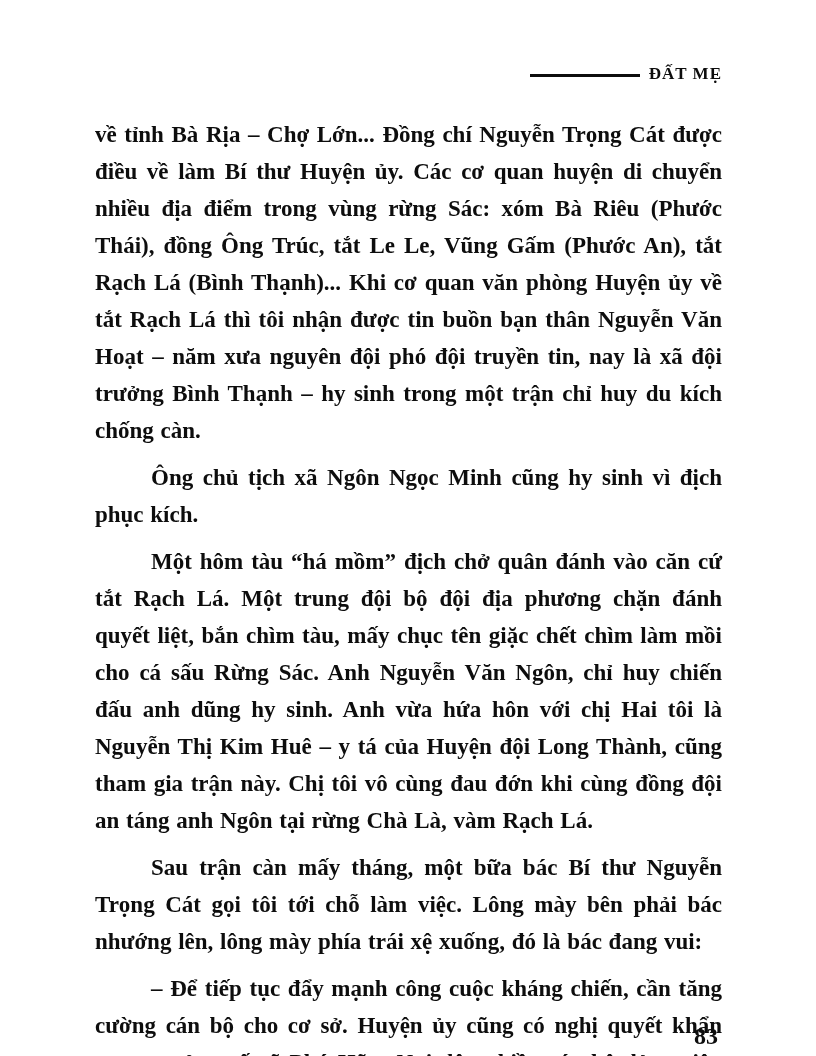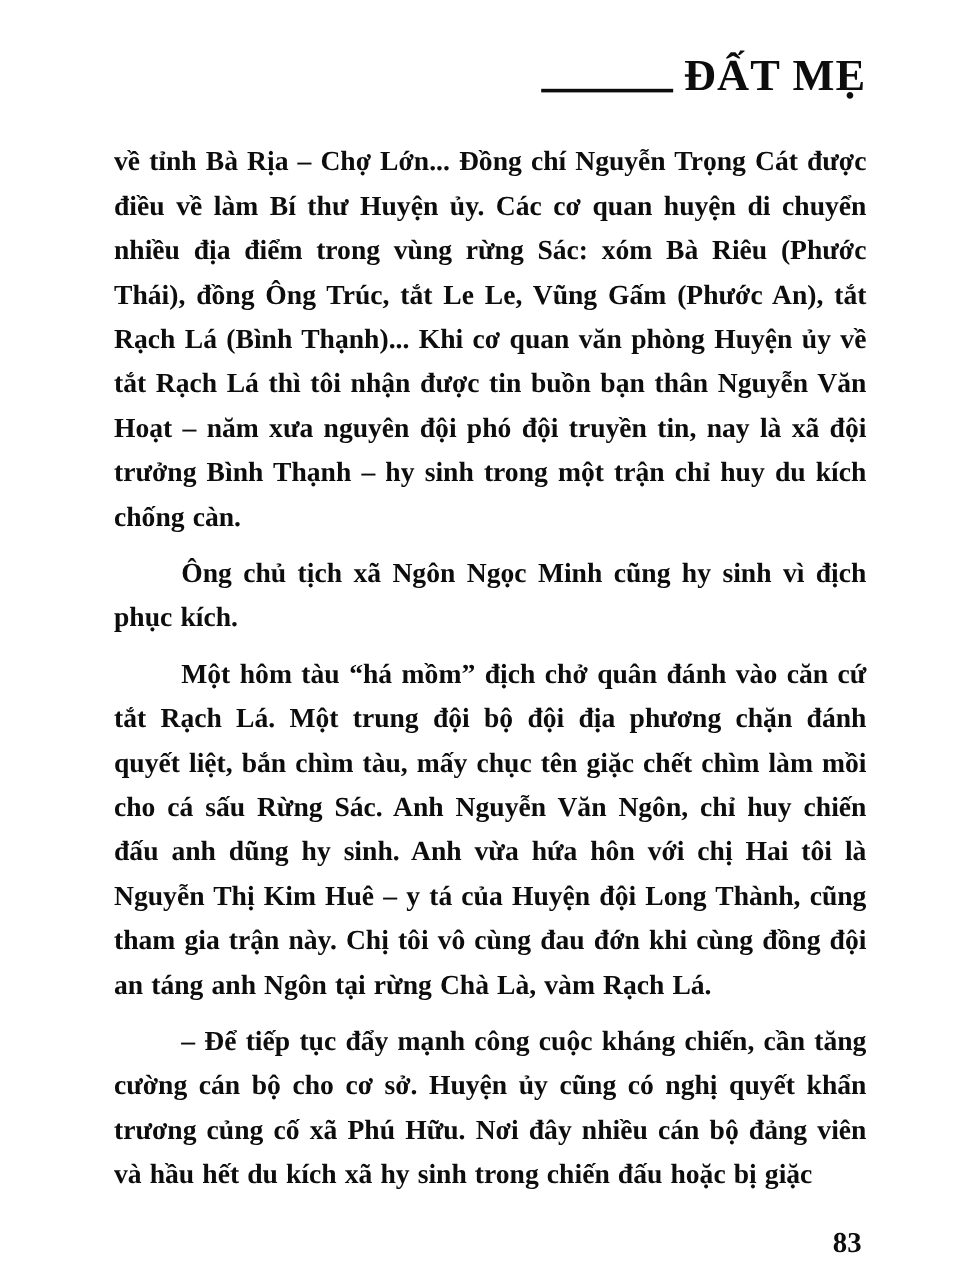--- a/index.html
+++ b/index.html
@@ -27,21 +27,21 @@
   }
   .head-rule {
     display: inline-block;
     width: 110px;
     border-bottom: 3px solid #0d0d0d;
     margin-bottom: 5px;
     margin-right: 9px;
   }
   .head-title {
     font-weight: bold;
-    font-size: 37px;
+    font-size: 17px;
     letter-spacing: 1px;
     line-height: 1;
     white-space: nowrap;
   }
   .body-text {
     font-size: 23px;
     line-height: 37px;
     text-align: justify;
     word-spacing: 1px;
   }
@@ -69,18 +69,19 @@
 
   <header class="running-head">
     <span class="head-rule"></span>
     <span class="head-title">ĐẤT MẸ</span>
   </header>
 
   <main class="body-text">
     <p class="para">về tỉnh Bà Rịa – Chợ Lớn... Đồng chí Nguyễn Trọng Cát được điều về làm Bí thư Huyện ủy. Các cơ quan huyện di chuyển nhiều địa điểm trong vùng rừng Sác: xóm Bà Riêu (Phước Thái), đồng Ông Trúc, tắt Le Le, Vũng Gấm (Phước An), tắt Rạch Lá (Bình Thạnh)... Khi cơ quan văn phòng Huyện ủy về tắt Rạch Lá thì tôi nhận được tin buồn bạn thân Nguyễn Văn Hoạt – năm xưa nguyên đội phó đội truyền tin, nay là xã đội trưởng Bình Thạnh – hy sinh trong một trận chỉ huy du kích chống càn.</p>
     <p class="para indented">Ông chủ tịch xã Ngôn Ngọc Minh cũng hy sinh vì địch phục kích.</p>
     <p class="para indented">Một hôm tàu “há mồm” địch chở quân đánh vào căn cứ tắt Rạch Lá. Một trung đội bộ đội địa phương chặn đánh quyết liệt, bắn chìm tàu, mấy chục tên giặc chết chìm làm mồi cho cá sấu Rừng Sác. Anh Nguyễn Văn Ngôn, chỉ huy chiến đấu anh dũng hy sinh. Anh vừa hứa hôn với chị Hai tôi là Nguyễn Thị Kim Huê – y tá của Huyện đội Long Thành, cũng tham gia trận này. Chị tôi vô cùng đau đớn khi cùng đồng đội an táng anh Ngôn tại rừng Chà Là, vàm Rạch Lá.</p>
+    <p class="para indented">Sau trận càn mấy tháng, một bữa bác Bí thư Nguyễn Trọng Cát gọi tôi tới chỗ làm việc. Lông mày bên phải bác nhướng lên, lông mày phía trái xệ xuống, đó là bác đang vui:</p>
     <p class="para indented">– Để tiếp tục đẩy mạnh công cuộc kháng chiến, cần tăng cường cán bộ cho cơ sở. Huyện ủy cũng có nghị quyết khẩn trương củng cố xã Phú Hữu. Nơi đây nhiều cán bộ đảng viên và hầu hết du kích xã hy sinh trong chiến đấu hoặc bị giặc</p>
   </main>
 
   <span class="page-number">83</span>
 
 </div>
 
 </body></html>

